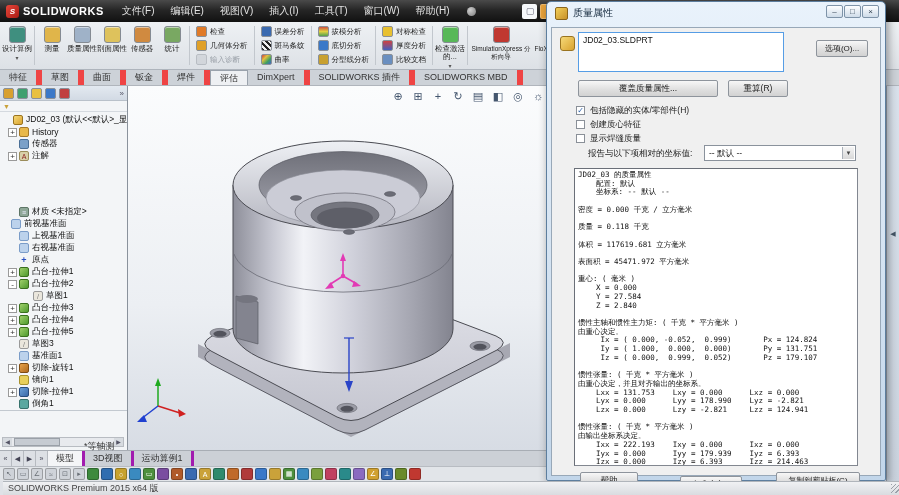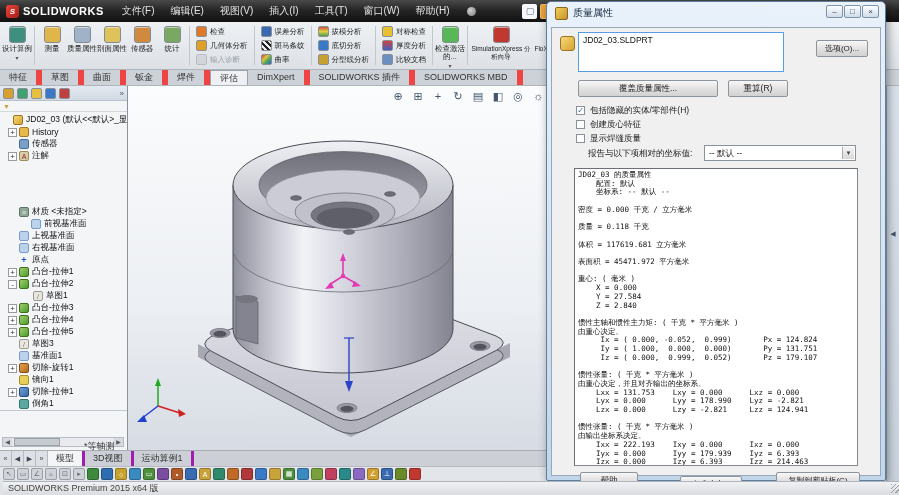--- a/index.html
+++ b/index.html
@@ -498,21 +498,21 @@
           <span class="tico" data-name="annotations-folder-icon">A</span>
           <span data-name="tree-item-label">注解</span>
         </div>
 
         <div class="trow" data-name="tree-item" style="padding-left: 8px; margin-top: 44px;">
           <span class="exp" data-name="expander-icon"></span>
           <span class="tico" data-name="material-icon">≡</span>
           <span data-name="tree-item-label">材质 &lt;未指定&gt;</span>
         </div>
 
-        <div class="trow" data-name="tree-item" style="padding-left: 20px;">
+        <div class="trow" data-name="tree-item" style="padding-left: 0;">
           <span class="exp" data-name="expander-icon"></span>
           <span class="tico" data-name="plane-icon"></span>
           <span data-name="tree-item-label">前视基准面</span>
         </div>
 
         <div class="trow" data-name="tree-item" style="padding-left: 8px;">
           <span class="exp" data-name="expander-icon"></span>
           <span class="tico" data-name="plane-icon"></span>
           <span data-name="tree-item-label">上视基准面</span>
         </div>

